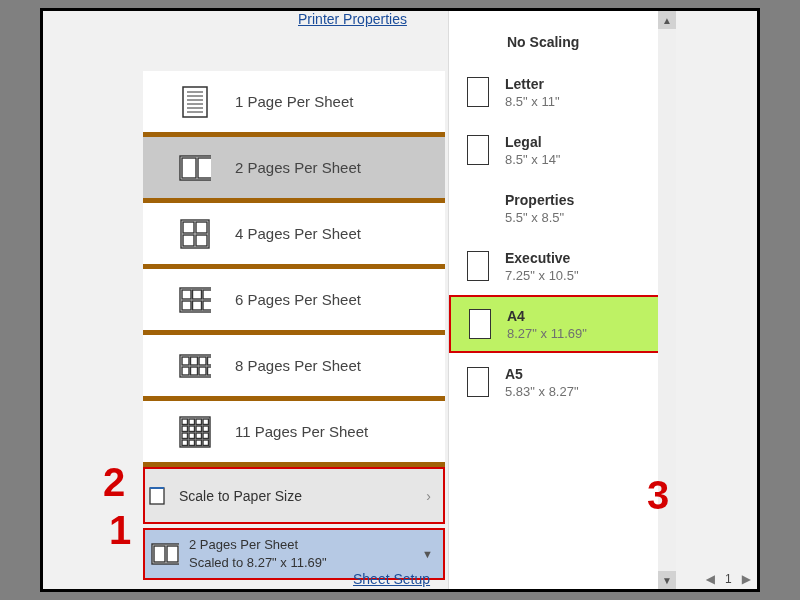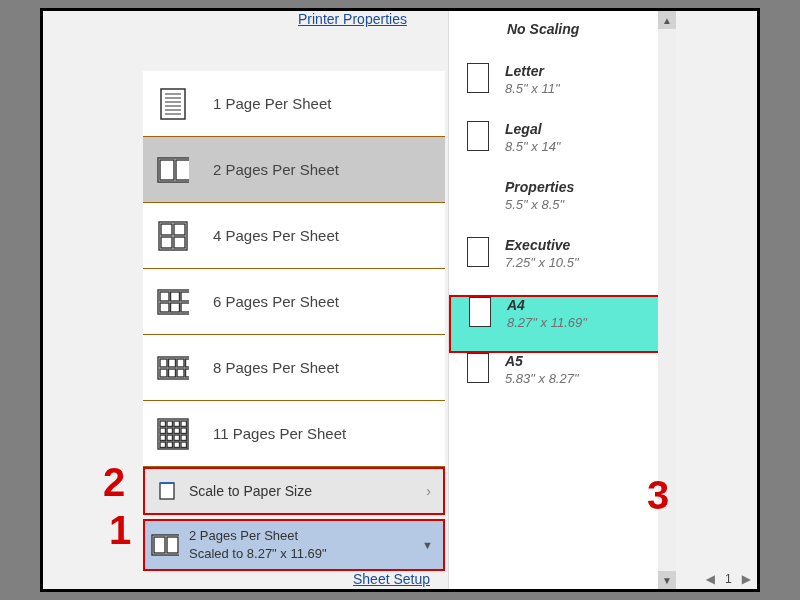--- a/index.html
+++ b/index.html
@@ -44,42 +44,42 @@
     position: absolute;
     left: 100px; top: 60px;
     width: 302px;
     background: #fff;
     border-bottom: 1px solid #d7d7d7;
   }
   .menu-item {
     display: flex;
     align-items: center;
     height: 66px;
-    border-bottom: 1px solid #a16207;
-    padding-left: 14px;
+    border-bottom: 5px solid #a16207;
+    padding-left: 36px;
     text-align: right;
   }
   .menu-item.selected { background: #c9c9c9; }
   .menu-icon {
     width: 32px; height: 32px;
     margin-right: 24px;
     display: flex; align-items: center; justify-content: center;
   }
   .menu-label { font-size: 15px; color: #444; }
   .bottom-panel {
     position: absolute;
     left: 100px; top: 456px;
     width: 302px;
   }
   .scale-row {
     display: flex; align-items: center;
-    height: 48px;
+    height: 57px;
     background: #e6e6e6;
     border: 2px solid #d40000;
-    padding-left: 12px;
+    padding-left: 2px;
     position: relative;
   }
   .scale-icon {
     width: 20px; height: 20px; margin-right: 12px;
     display: flex; align-items: center; justify-content: center;
   }
   .scale-label { font-size: 14px; color: #333; }
   .scale-chevron {
     position: absolute; right: 12px;
     color: #888; font-size: 14px;
@@ -115,31 +115,30 @@
     width: 228px;
     background: #fff;
     height: 100%;
     border-left: 1px solid #dcdcdc;
   }
   .paper-list {
     padding-top: 10px;
   }
   .paper-item {
     display: flex;
-    align-items: flex-start;
+    align-items: center;
     height: 58px;
     padding-left: 18px;
-    font-style: italic;
   }
   .paper-item.header {
     height: 42px;
     padding-left: 58px;
   }
   .paper-item.selected {
-    background: #5eead4;
+    background: #bef264;
     border: 2px solid #d40000;
   }
   .paper-icon {
     width: 22px; height: 30px;
     border: 1.5px solid #333;
     margin-right: 16px;
     background: #fff;
   }
   .paper-text { display: flex; flex-direction: column; }
   .paper-name { font-size: 14px; font-weight: 600; color: #323232; }

